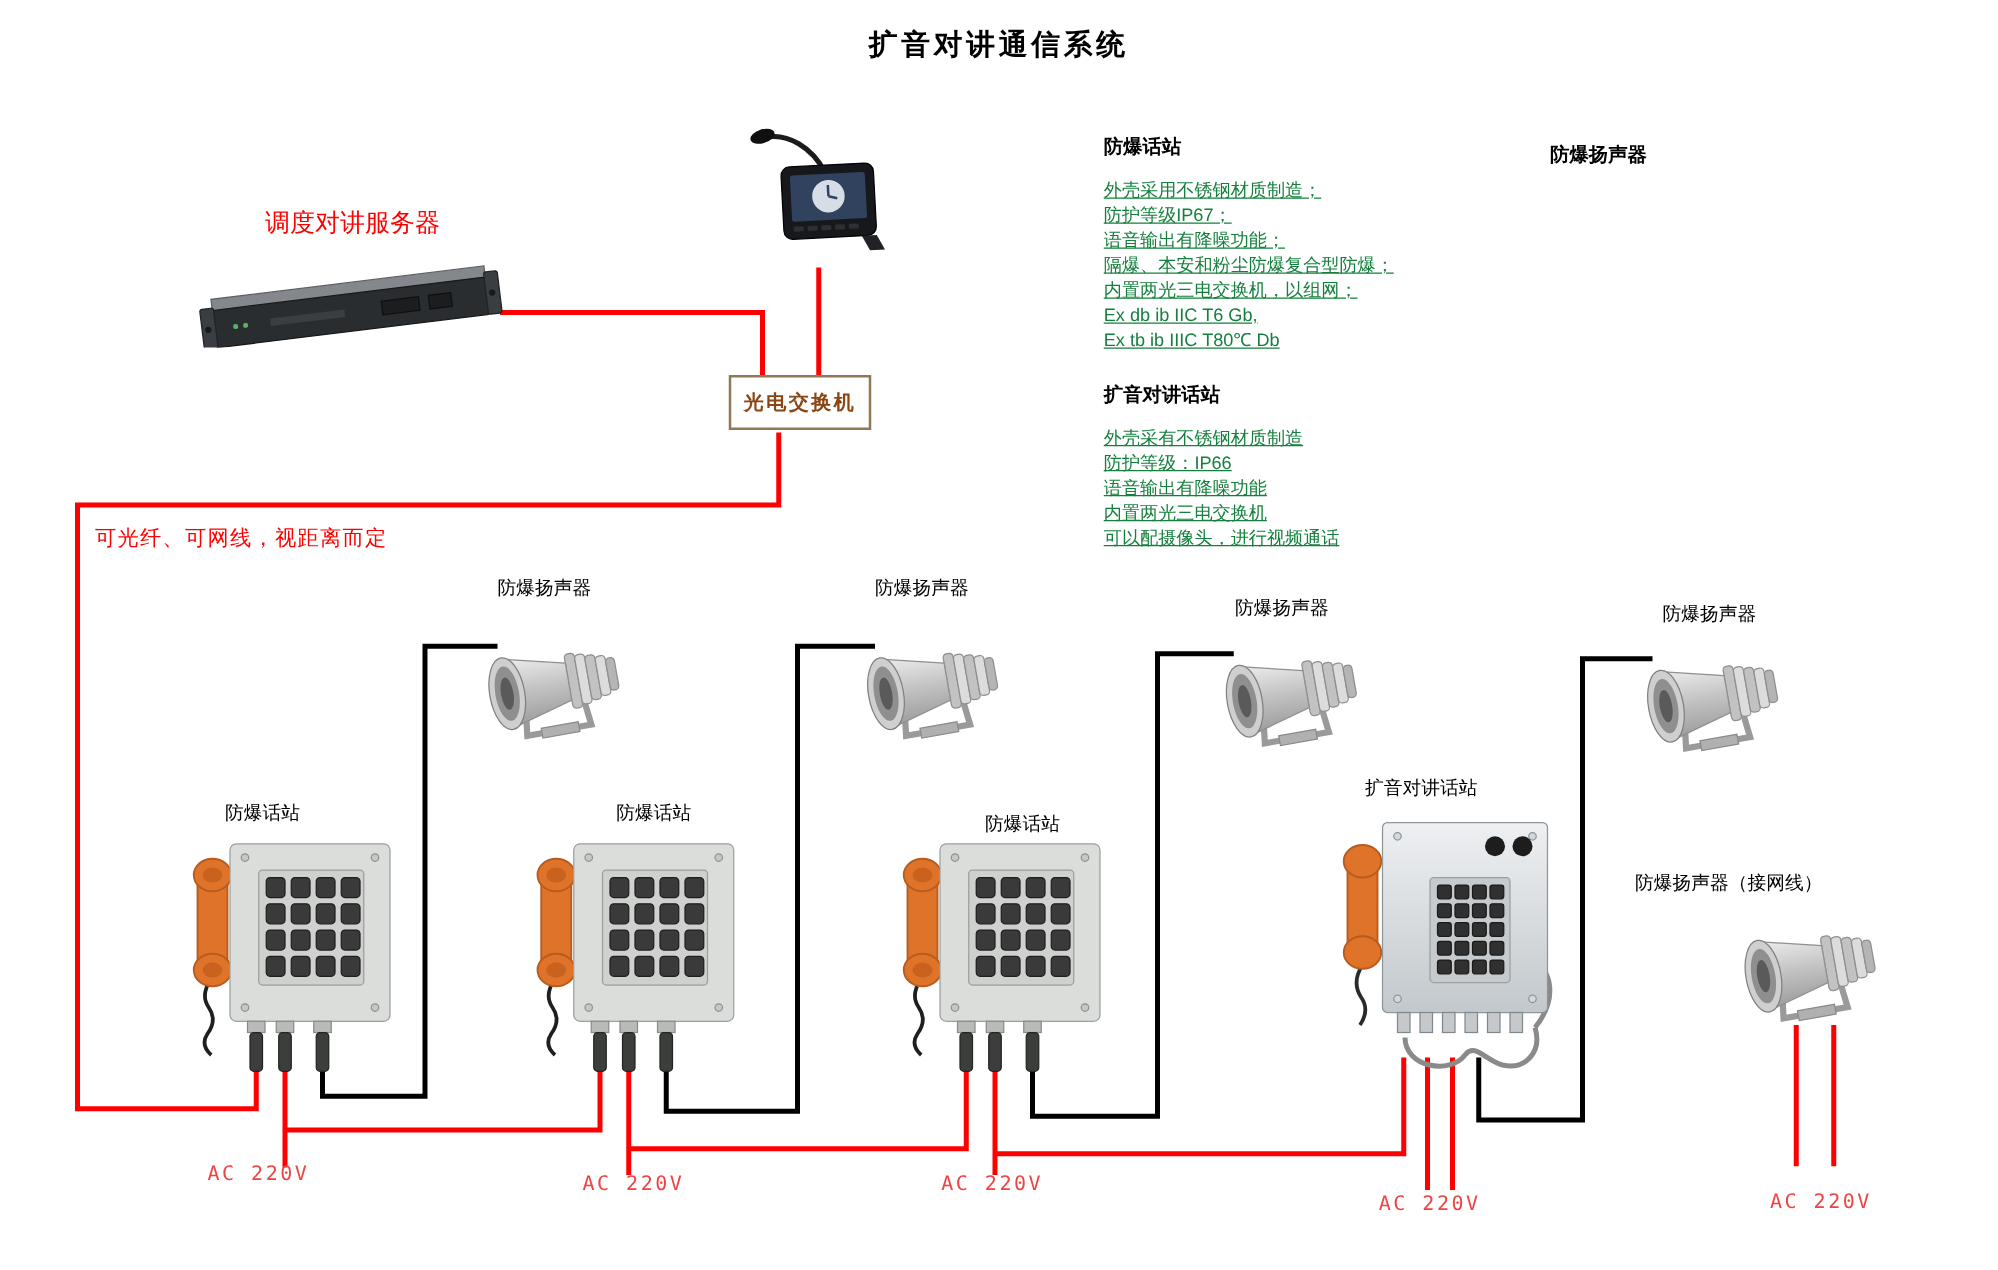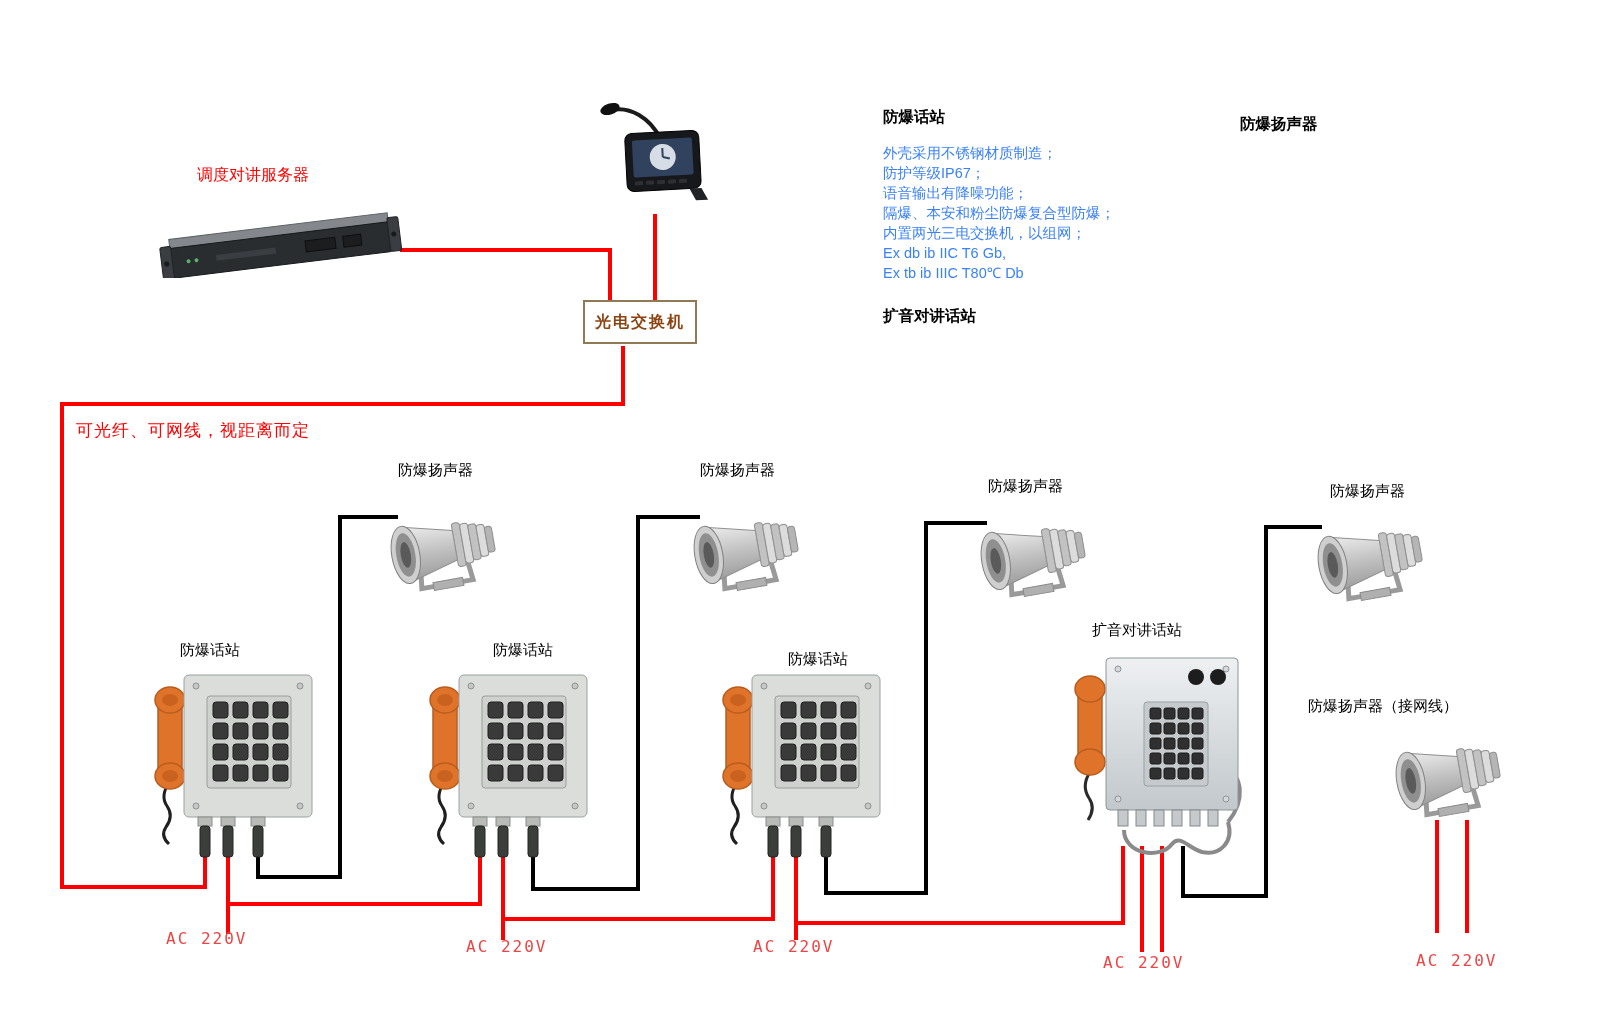--- a/index.html
+++ b/index.html
@@ -4,29 +4,29 @@
 <style>
   html,body{margin:0;padding:0;background:#fff;}
   #canvas{position:relative;width:1598px;height:1016px;background:#ffffff;
           font-family:"Liberation Sans",sans-serif;overflow:hidden;}
   .title{position:absolute;top:20px;left:0;width:100%;text-align:center;
          font-family:"Liberation Serif",serif;font-size:23px;font-weight:bold;
          letter-spacing:3px;color:#000;z-index:3;}
   .lbl{position:absolute;white-space:nowrap;z-index:3;}
   .dev-label{font-size:15px;color:#000;}
   .red-label{color:#ff0000;}
-  .server-label{font-size:16px;}
+  .server-label{font-size:20px;margin-left:15px;}
   .note-label{font-size:17px;letter-spacing:1px;}
   .ac{font-family:"DejaVu Sans Mono",monospace;font-weight:normal;color:#ef4444;
       font-size:16px;letter-spacing:2px;}
   .switch-box{position:absolute;left:583px;top:300px;width:114px;height:44px;
       border:2px solid #8f7a55;background:#fff;display:flex;align-items:center;
       justify-content:center;font-weight:bold;color:#8b4513;font-size:16px;
       letter-spacing:2px;z-index:2;box-sizing:border-box;}
-  .info{position:absolute;font-size:14.5px;line-height:20px;color:#3b82f6;z-index:3;}
+  .info{position:absolute;font-size:14.5px;line-height:20px;color:#15803d;z-index:3;text-decoration:underline;}
   .info-heading{position:absolute;font-size:15.5px;font-weight:bold;color:#000;z-index:3;}
   .info div{white-space:nowrap;}
   #cables{position:absolute;left:0;top:0;z-index:1;}
   .device{position:absolute;z-index:2;}
   #symdefs{position:absolute;width:0;height:0;overflow:hidden;}
 </style>
 </head>
 <body>
 
 <div id="canvas">
@@ -200,20 +200,21 @@
       <polyline points="1467,820 1467,933"></polyline>
     </g>
     <g fill="none" stroke="#000000" stroke-width="4">
       <polyline points="398,517 340,517 340,877 258,877 258,842"></polyline>
       <polyline points="700,517 638,517 638,889 533,889 533,842"></polyline>
       <polyline points="987,523 926,523 926,893 826,893 826,842"></polyline>
       <polyline points="1322,527 1266,527 1266,896 1183,896 1183,846"></polyline>
     </g>
   </svg>
 
+  <div class="title">扩音对讲通信系统</div>
 
   <svg class="device" style="left:155px;top:198px" width="250" height="80">
       <use href="#sym-server"></use>
     </svg>
   <svg class="device" style="left:596px;top:96px" width="112" height="112">
       <use href="#sym-phone"></use>
     </svg>
 
   <div class="switch-box">
     <span>光电交换机</span>
@@ -273,16 +274,23 @@
     <div>外壳采用不锈钢材质制造；</div>
     <div>防护等级IP67；</div>
     <div>语音输出有降噪功能；</div>
     <div>隔爆、本安和粉尘防爆复合型防爆；</div>
     <div>内置两光三电交换机，以组网；</div>
     <div>Ex db ib IIC T6 Gb,</div>
     <div>Ex tb ib IIIC T80℃ Db</div>
   </div>
 
   <div class="info-heading" style="left:883px;top:306px">扩音对讲话站</div>
+  <div class="info" style="left:883px;top:341px">
+    <div>外壳采有不锈钢材质制造</div>
+    <div>防护等级：IP66</div>
+    <div>语音输出有降噪功能</div>
+    <div>内置两光三电交换机</div>
+    <div>可以配摄像头，进行视频通话</div>
+  </div>
 
   <div class="info-heading" style="left:1240px;top:114px">防爆扬声器</div>
 
 </div>
 
 </body></html>

